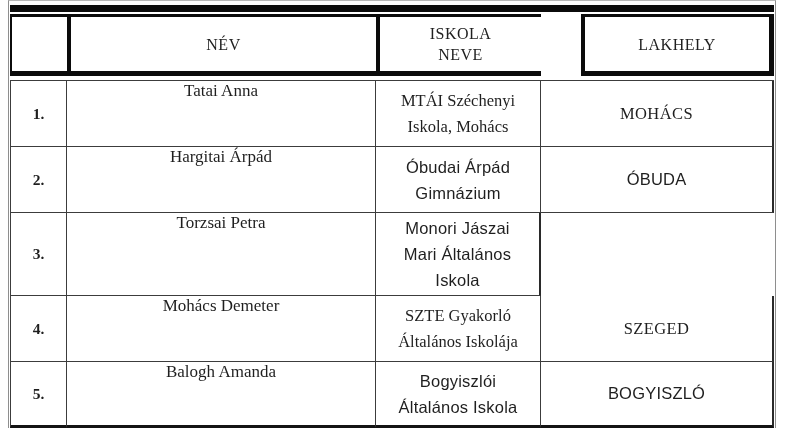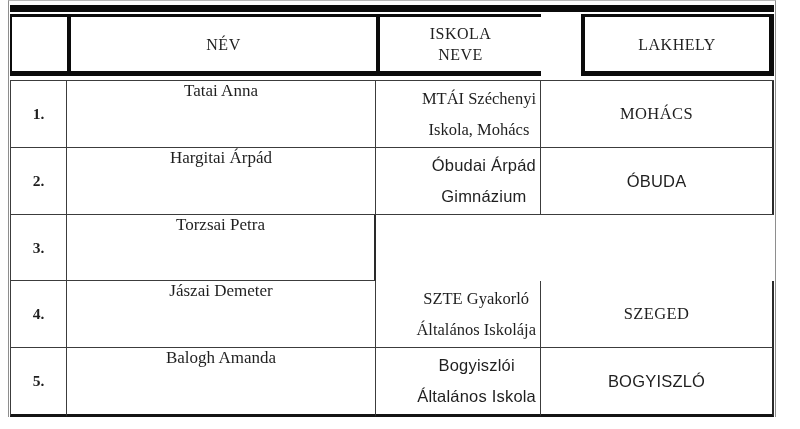--- a/index.html
+++ b/index.html
@@ -71,24 +71,23 @@
     font-weight: bold;
     font-size: 15.5px;
   }
   .name {
     align-items: flex-start;
     padding-bottom: 10px;
     font-size: 17px;
   }
   .school {
     white-space: pre-line;
-    line-height: 31px;
+    line-height: 26px;
     font-size: 16.5px;
     padding: 2px 4px;
-    justify-content: flex-end;
   }
   .residence {
     font-size: 16.5px;
     letter-spacing: 0.4px;
   }
   
   .trow.sans .school,
   .trow.sans .residence {
     font-family: "Liberation Sans", sans-serif;
     font-size: 16.5px;
@@ -139,27 +138,32 @@
       <span>ÓBUDA</span>
     </div>
   </div>
       <div class="grid trow sans">
     <div class="bc num">
       <span>3.</span>
     </div>
     <div class="bc name">
       <span>Torzsai Petra</span>
     </div>
+    <div class="bc school">
+      <span>Monori Jászai
+Mari Általános
+Iskola</span>
+    </div>
   </div>
       <div class="grid trow">
     <div class="bc num">
       <span>4.</span>
     </div>
     <div class="bc name">
-      <span>Jászai Demeter</span>
+      <span>Mohács Demeter</span>
     </div>
     <div class="bc school">
       <span>SZTE Gyakorló
 Általános Iskolája</span>
     </div>
     <div class="bc residence">
       <span>SZEGED</span>
     </div>
   </div>
       <div class="grid trow sans">

